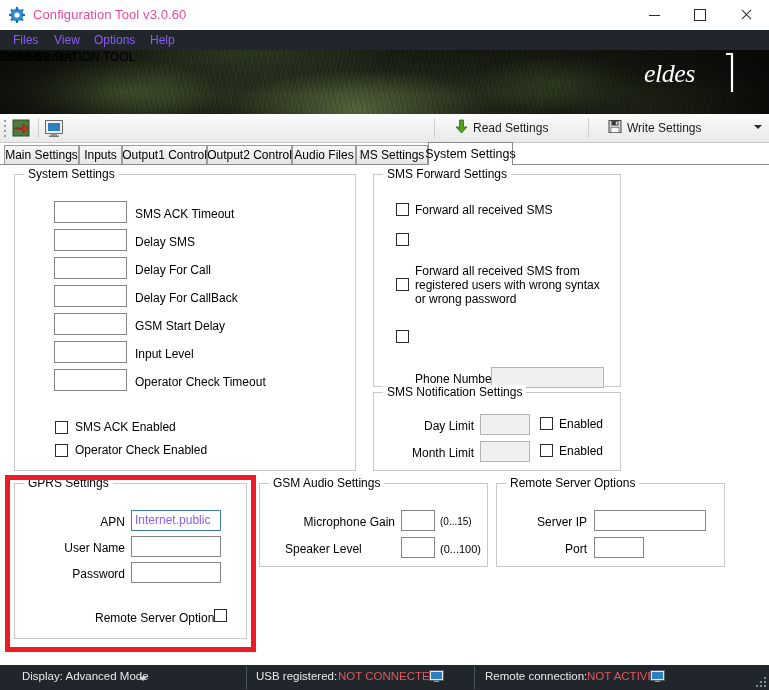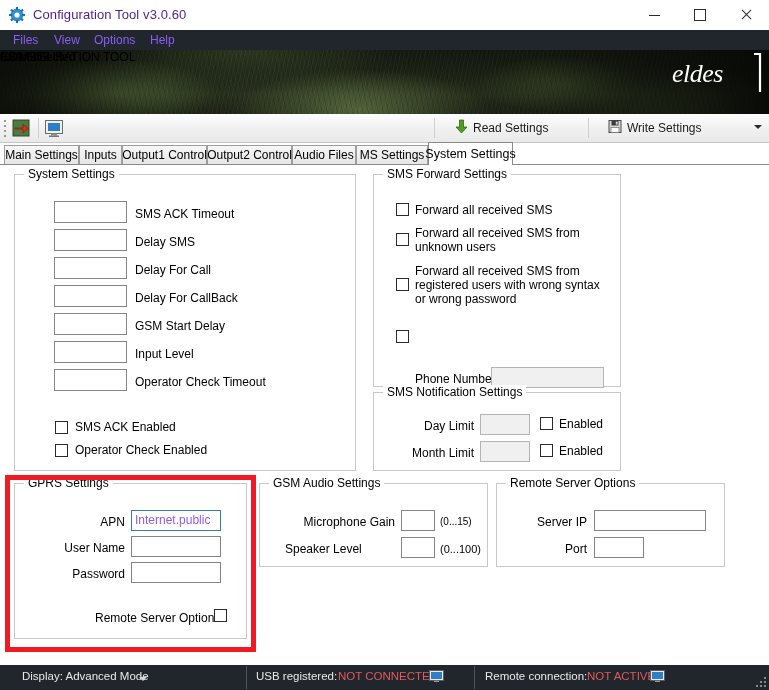--- a/index.html
+++ b/index.html
@@ -13,21 +13,21 @@
 
   
   .titlebar{
     position:absolute;left:0;top:0;width:769px;height:30px;
     background:#ffffff;border-bottom:1px solid #e8e8e8;
   }
   .titlebar .appicon{
     position:absolute;left:9px;top:7px;width:16px;height:16px;
   }
   .titlebar .apptitle{
-    position:absolute;left:33px;top:7px;font-size:13px;color:#4c1d95;
+    position:absolute;left:33px;top:7px;font-size:13px;color:#ec4899;
     letter-spacing:.1px;white-space:nowrap;
   }
   .wincontrols{position:absolute;right:0;top:0;height:30px;display:flex;}
   .wincontrols > div{
     width:46px;height:30px;display:flex;align-items:center;justify-content:center;
     font-size:12px;color:#2b2b2b;
   }
   .wincontrols .glyph-min{width:11px;height:1px;background:#2b2b2b;display:block;}
   .wincontrols .glyph-max{width:10px;height:10px;border:1px solid #2b2b2b;display:block;}
   .wincontrols .glyph-close{
@@ -208,21 +208,21 @@
   <div class="banner">
     <div class="bgimg"></div>
     <div class="grain"></div>
     <div class="vignette"></div>
   </div>
   <div class="banner" style="background:transparent;pointer-events:none"></div>
   <span class="banner cfgtitle" style="position:absolute;height:auto;width:auto;background:transparent;overflow:visible">CONFIGURATION TOOL</span>
   <span class="banner devname" style="position:absolute;height:auto;width:auto;background:transparent;overflow:visible">ESIM252</span>
   <span class="banner devdash" style="position:absolute;height:auto;width:auto;background:transparent;overflow:visible">-</span>
   <span class="banner devstate" style="position:absolute;height:auto;width:auto;background:transparent;overflow:visible">not connected</span>
-  <span class="logo" style="position:absolute;right:6px;top:52px;width:95px;height:46px">
+  <span class="logo" style="position:absolute;right:34px;top:52px;width:95px;height:46px">
     <svg width="95" height="46" viewBox="0 0 95 46">
       <path d="M86 2 L92 2 L92 40" stroke="#ffffff" stroke-width="2.2" fill="none"></path>
       <text x="4" y="30" font-family="'Liberation Serif', serif" font-style="italic" font-size="26" fill="#ffffff" letter-spacing="-0.5">eldes</text>
     </svg>
   </span>
 
   <div class="toolbar">
     <span class="tb-grip">
       <i></i>
         <i></i>
@@ -330,21 +330,20 @@
       <span class="lbl" style="left:60px;top:268px">Operator Check Enabled</span>
     </div>
 
     <div class="group" style="left:373px;top:9px;width:248px;height:213px">
       <span class="legend">SMS Forward Settings</span>
 
       <div class="cb" style="left:22px;top:28px"></div>
       <span class="lbl" style="left:41px;top:28px;width:190px;white-space:normal;line-height:14px">Forward all received SMS</span>
 
       <div class="cb" style="left:22px;top:58px"></div>
-      <span class="lbl" style="left:41px;top:51px;width:185px;white-space:normal;line-height:14px">Forward all received SMS from unknown users</span>
 
       <div class="cb" style="left:22px;top:103px"></div>
       <span class="lbl" style="left:41px;top:89px;width:195px;white-space:normal;line-height:14px">Forward all received SMS from registered users with wrong syntax or wrong password</span>
 
       <div class="cb" style="left:22px;top:155px"></div>
 
       <span class="lbl" style="left:41px;top:197px">Phone Number</span>
       <div class="fld disabled" style="left:117px;top:192px;width:113px;height:21px">
         <span class="val"></span>
       </div>

